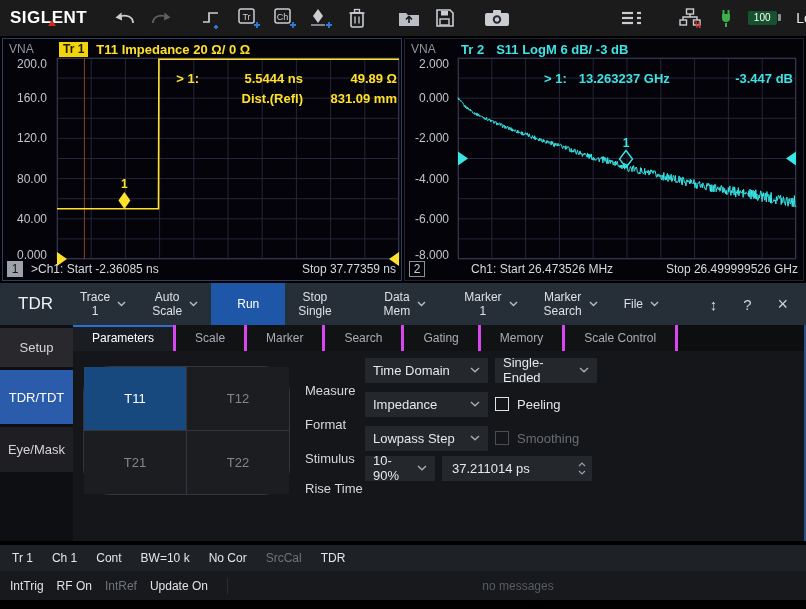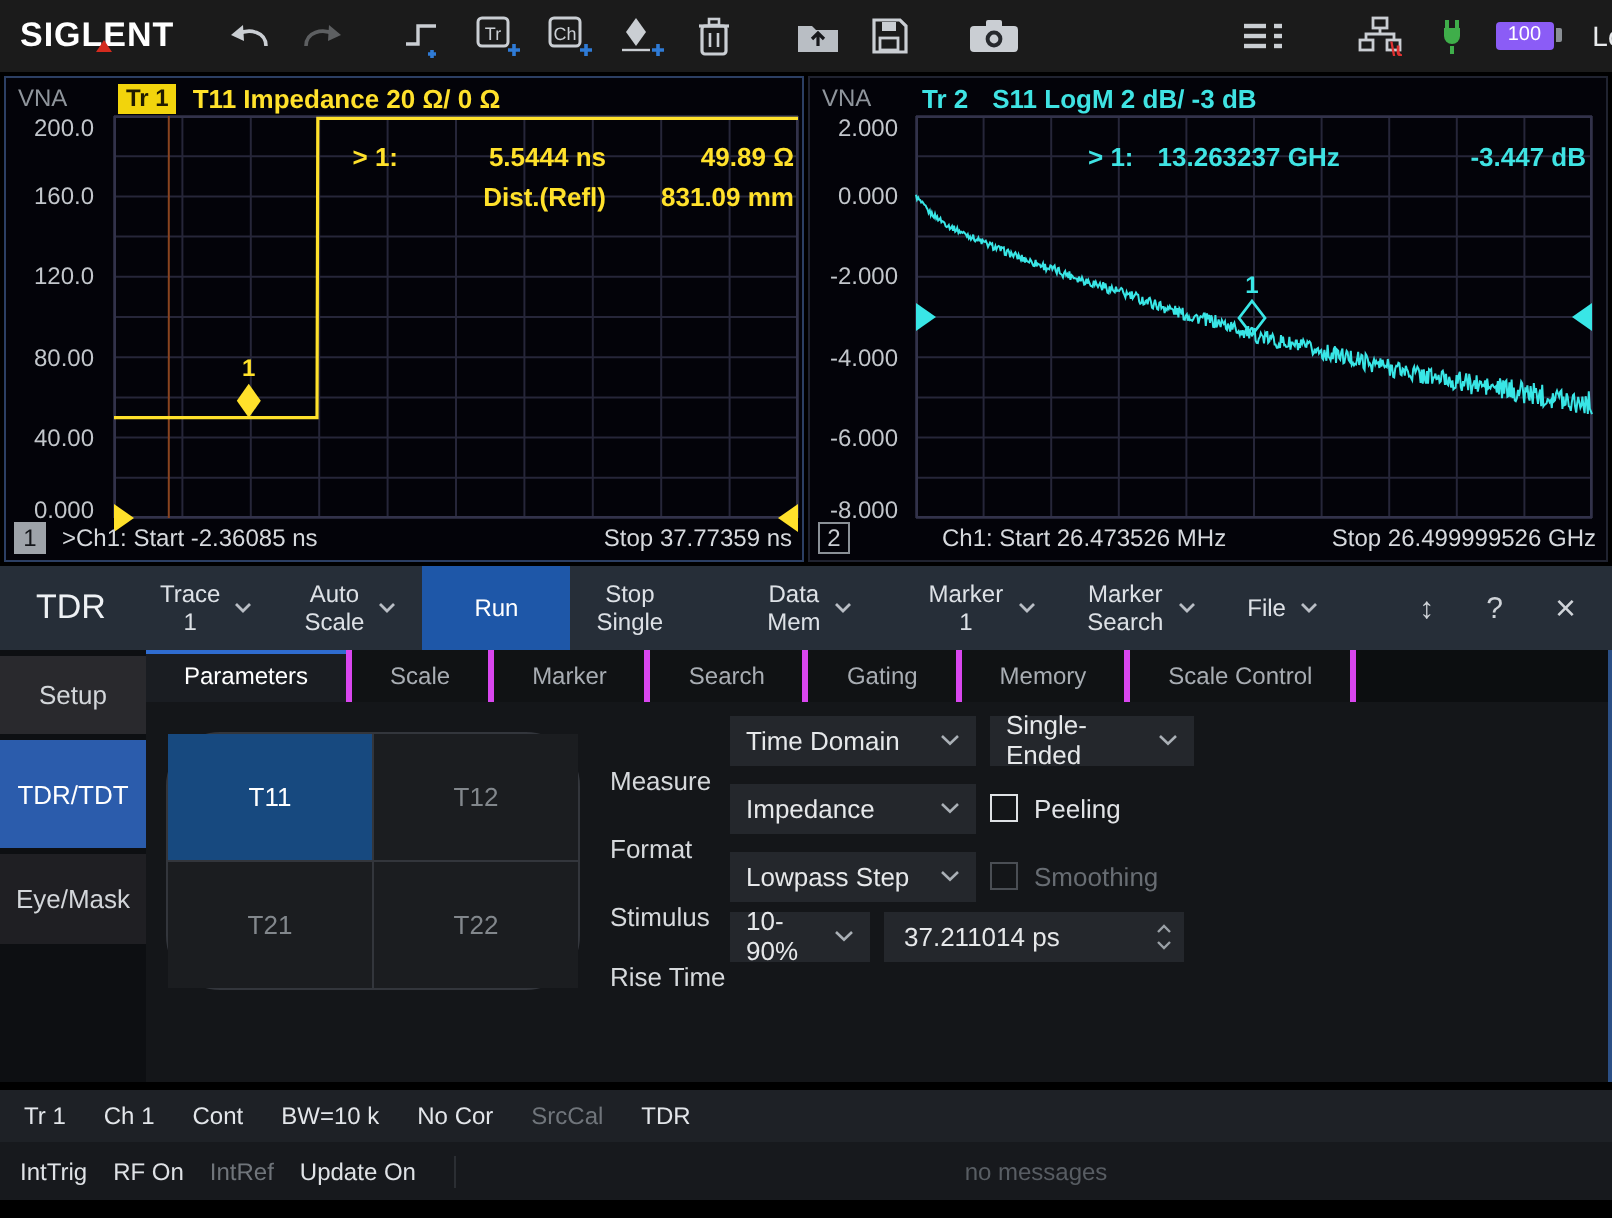--- a/index.html
+++ b/index.html
@@ -5,21 +5,21 @@
   html,body{margin:0;padding:0;background:#000;}
   body{width:806px;height:609px;overflow:hidden;font-family:"Liberation Sans",sans-serif;-webkit-font-smoothing:antialiased;}
   .screen{width:806px;height:609px;background:#000;position:relative;}
 
   
   .toolbar{height:36px;background:#1b1b1b;display:flex;align-items:center;padding:0 10px;box-sizing:border-box;}
   .logo{color:#fff;font-weight:bold;font-size:17px;letter-spacing:.5px;position:relative;margin-right:20px;}
   .logo .red-mark{position:absolute;left:38px;bottom:2px;width:0;height:0;border-left:4px solid transparent;border-right:4px solid transparent;border-bottom:6px solid #d42b1e;}
   .tbtn{display:flex;align-items:center;justify-content:center;height:30px;min-width:26px;margin:0 5px;cursor:pointer;}
   .tsep{width:1px;height:22px;background:#3a3a3a;margin:0 8px;}
-  .battery{background:#8b5cf6;color:#fff;font-size:10px;border-radius:2px;padding:1px 6px;position:relative;line-height:12px;}
+  .battery{background:#14532d;color:#fff;font-size:10px;border-radius:2px;padding:1px 6px;position:relative;line-height:12px;}
   .battery::after{content:"";position:absolute;right:-4px;top:3px;width:3px;height:7px;background:#8a8f95;border-radius:0 1px 1px 0;}
   .local-label{color:#e8eaec;font-size:14px;margin-left:16px;}
   .dim-icon{opacity:.38;}
 
   
   .charts{height:247px;background:#000;display:flex;gap:2px;padding:2px;box-sizing:border-box;}
   .win{width:400px;height:243px;position:relative;background:#030309;box-sizing:border-box;}
   .win1{border:1px solid #2c3f63;}
   .win2{border:1px solid #202330;}
   .win-head{position:absolute;top:2px;left:6px;right:4px;height:16px;display:flex;align-items:center;font-size:13px;}
@@ -271,21 +271,21 @@
         <span class="ch-box">1</span>
         <span class="foot-start">&gt;Ch1: Start -2.36085 ns</span>
         <span class="foot-stop">Stop 37.77359 ns</span>
       </div>
     </div>
 
     <div class="win win2">
       <div class="win-head">
         <span class="vna-label">VNA</span>
         <span class="tr2-label">Tr 2</span>
-        <span class="win-title">S11 LogM 2 dB/ -3 dB</span>
+        <span class="win-title">S11 LogM 6 dB/ -3 dB</span>
       </div>
       <div class="yaxis">
         <span style="top:6px">2.000</span>
         <span style="top:40px">0.000</span>
         <span style="top:80px">-2.000</span>
         <span style="top:121px">-4.000</span>
         <span style="top:161px">-6.000</span>
         <span style="top:197px">-8.000</span>
       </div>
       <div class="plot">

